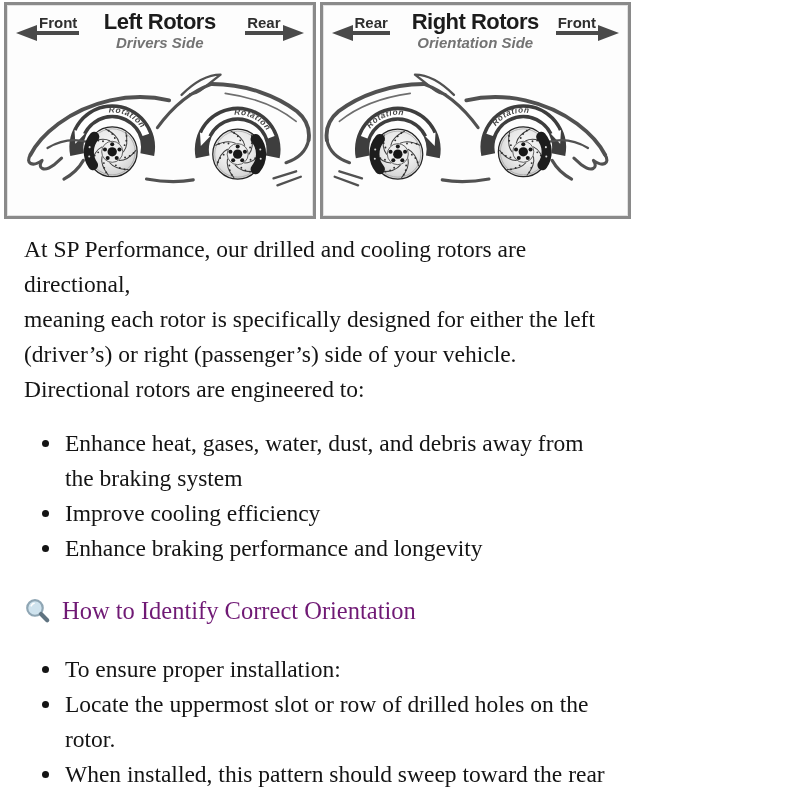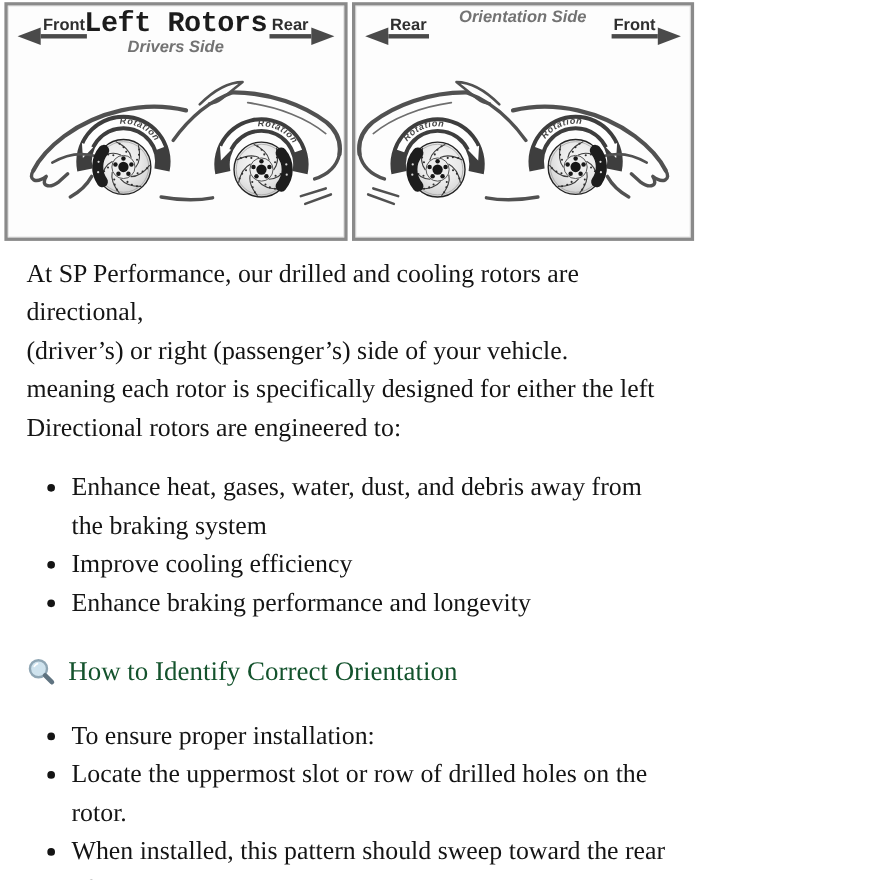--- a/index.html
+++ b/index.html
@@ -5,22 +5,22 @@
   html,body{margin:0;padding:0;background:#fff;}
   .page{width:636px;height:800px;overflow:hidden;background:#fff;position:relative;
         font-family:"Liberation Serif","DejaVu Serif",serif;color:#141414;}
 
   
   .diagram{display:flex;gap:4px;padding:2px 5px 0 4px;}
   .panel{position:relative;flex:1;height:211px;border:3px solid #8a8a8a;
          background:#fdfdfd;box-shadow:inset 0 0 0 1px #e2e2e2;}
   .panel svg.car-svg{position:absolute;left:0;top:0;width:100%;height:100%;}
   .panel-titles{position:absolute;left:0;right:0;top:3px;text-align:center;z-index:3;}
-  .p-title{font-family:Liberation Mono, monospace;font-weight:700;
-           font-size:26px;line-height:27px;color:#1c1c1c;letter-spacing:-.5px;}
+  .p-title{font-family:Liberation Sans, sans-serif;font-weight:700;
+           font-size:22px;line-height:27px;color:#1c1c1c;letter-spacing:-.5px;}
   .p-sub{font-family:"Liberation Sans","DejaVu Sans",sans-serif;font-weight:700;
          font-style:italic;font-size:15px;line-height:15px;color:#737373;}
   .dir{position:absolute;top:10px;z-index:3;display:flex;align-items:flex-end;}
   .dir-left{left:9px;}  .dir-right{right:9px;}
   .dir-label{font-family:"Liberation Sans","DejaVu Sans",sans-serif;font-weight:700;
              font-size:15px;line-height:15px;color:#2f2f2f;border-bottom:4px solid #4a4a4a;
              padding:0 2px 1px 2px;}
   .tri{width:0;height:0;display:inline-block;}
   .tri-left{border-top:8px solid transparent;border-bottom:8px solid transparent;
             border-right:21px solid #4a4a4a;margin-bottom:-6px;}
@@ -46,21 +46,21 @@
   
   .content{padding:0 24px 0 24px;font-size:23.5px;line-height:35px;}
   .intro{margin-top:13px;}
   .h-row{display:flex;align-items:center;gap:11px;}
   .h1-row{margin-top:27px;}
   .h1-row .h-text{font-weight:700;font-size:24.5px;color:#0f0f0f;}
   .lead{}
   ul.blist{margin:19px 0 0 0;padding-left:39px;}
   ul.blist li{padding-left:2px;}
   .h2-row{margin-top:27px;}
-  .h2-row .h-text{font-weight:400;font-size:24.5px;color:#14532d;}
+  .h2-row .h-text{font-weight:400;font-size:24.5px;color:#701a75;}
   ul.blist2{margin:24px 0 0 0;padding-left:39px;}
   .emoji-svg{flex:0 0 auto;display:block;}
 </style>
 </head>
 <body>
 
 <svg width="0" height="0" style="position:absolute" aria-hidden="true">
   <defs>
     <radialGradient id="rotorGrad" cx="45%" cy="40%" r="65%">
       <stop offset="0%" stop-color="#f8f8f8"></stop>
@@ -214,42 +214,43 @@
         <text class="rot-text"><textPath href="#tpL2" startOffset="46%">Rotation</textPath></text>
       </svg>
     </div>
 
     <div class="panel">
       <div class="dir dir-left">
         <span class="tri tri-left"></span>
           <span class="dir-label">Rear</span>
       </div>
       <div class="panel-titles">
+        <div class="p-title">Right Rotors</div>
         <div class="p-sub">Orientation Side</div>
       </div>
       <div class="dir dir-right">
         <span class="dir-label">Front</span>
           <span class="tri tri-right"></span>
       </div>
       <svg class="car-svg" viewBox="0 0 392 218">
         <use href="#car-scene" transform="translate(392,0) scale(-1,1)"></use>
         <path id="tpR1" fill="none" d="M 215.2,140.8 A 44.5 44.5 0 0 1 298.8,140.8"></path>
         <path id="tpR2" fill="none" d="M 54.2,143.8 A 44.5 44.5 0 0 1 137.8,143.8"></path>
         <text class="rot-text"><textPath href="#tpR1" startOffset="12%">Rotation</textPath></text>
         <text class="rot-text"><textPath href="#tpR2" startOffset="12%">Rotation</textPath></text>
       </svg>
     </div>
   </div>
 
   <div class="content">
 
     <div class="intro">
       <div>At SP Performance, our drilled and cooling rotors are directional,</div>
+      <div>meaning each rotor is specifically designed for either the left</div>
       <div>(driver’s) or right (passenger’s) side of your vehicle.</div>
-      <div>meaning each rotor is specifically designed for either the left</div>
     </div>
 
 
     <div class="lead">Directional rotors are engineered to:</div>
 
     <ul class="blist">
       <li>Enhance heat, gases, water, dust, and debris away from the braking system</li>
       <li>Improve cooling efficiency</li>
       <li>Enhance braking performance and longevity</li>
     </ul>

